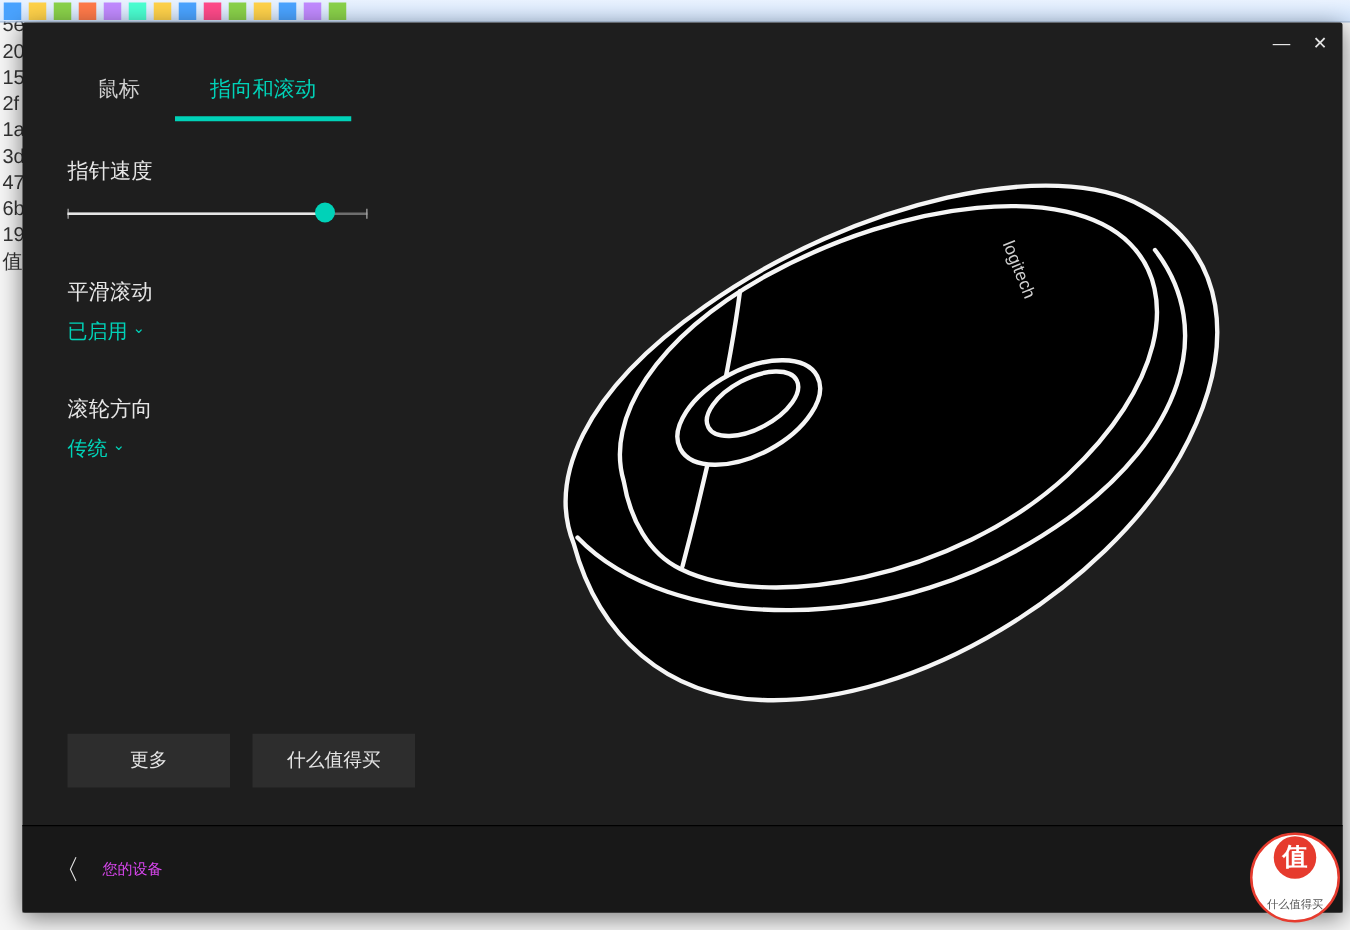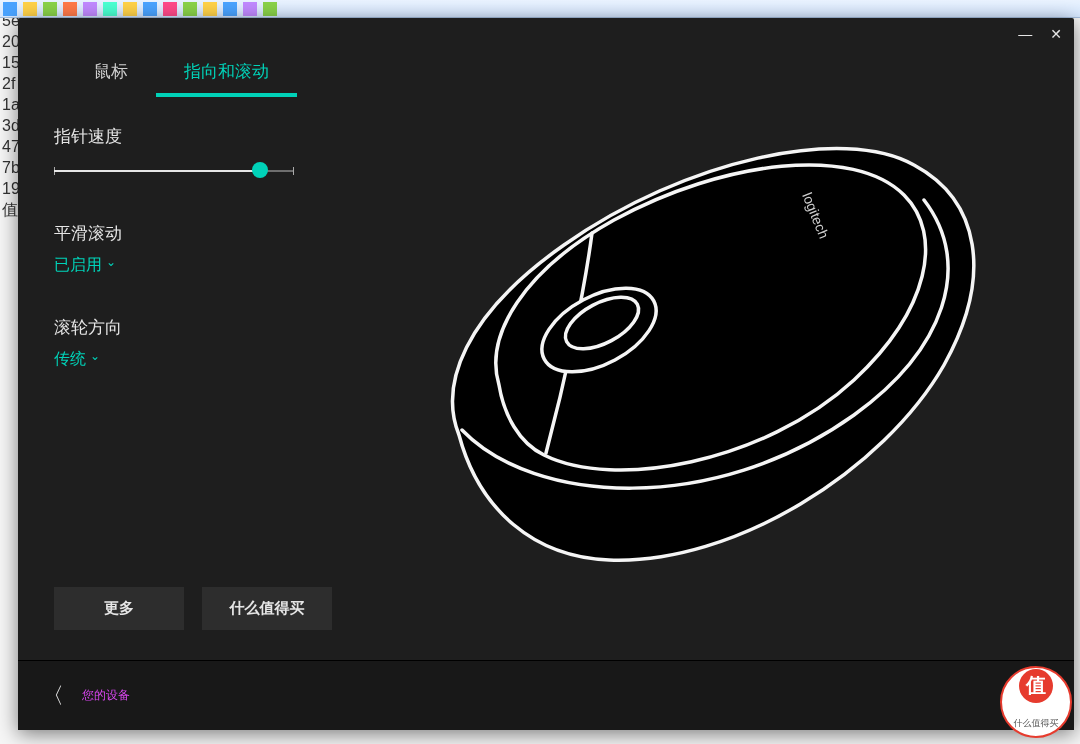--- a/index.html
+++ b/index.html
@@ -13,42 +13,42 @@
   
   .toolbar { position: absolute; left: 0; top: 0; right: 0; height: 18px; background: linear-gradient(#eaf3ff,#d6e8ff); border-bottom: 1px solid #a7c0e0; z-index: 1; }
   .toolbar span { display:inline-block; width:14px; height:14px; margin:2px 3px; vertical-align:top; }
 
   
   .app { position: absolute; left: 18px; top: 18px; right: 6px; bottom: 14px; background: #1e1e1e; border-radius: 2px; box-shadow: 0 4px 20px rgba(0,0,0,.5); display:flex; flex-direction:column; z-index:2; }
 
   .titlebar { height: 32px; display:flex; justify-content:flex-end; align-items:center; padding-right:12px; gap:18px; }
   .titlebar .win-btn { color:#e6e6e6; font-size:14px; cursor:pointer; }
 
-  .tabs { display:flex; padding-left:48px; gap:0; }
+  .tabs { display:flex; padding-left:32px; gap:0; }
   .tab { padding: 10px 28px 14px; font-size:17px; color:#cfcfcf; cursor:pointer; position:relative; }
   .tab.active { color:#00d2b8; }
   .tab.active::after { content:""; position:absolute; left:0; right:0; bottom:0; height:4px; background:#00d2b8; }
 
   .content { flex:1; display:flex; padding: 28px 12px 12px 36px; }
 
   .left-col { width: 300px; display:flex; flex-direction:column; }
   .setting-block { margin-bottom: 40px; }
   .setting-label { color:#e6e6e6; font-size:17px; margin-bottom:10px; }
 
   .slider-wrap { position:relative; width:240px; height:24px; }
   .slider-track { position:absolute; left:0; right:0; top:50%; height:2px; background:#6e6e6e; }
   .slider-track::before,.slider-track::after{content:"";position:absolute;top:-3px;width:1px;height:8px;background:#aaa;}
   .slider-track::before{left:0;} .slider-track::after{right:0;}
   .slider-fill { position:absolute; left:0; top:50%; height:2px; background:#e6e6e6; }
   .slider-thumb { position:absolute; top:50%; width:16px; height:16px; border-radius:50%; background:#00d2b8; transform:translate(-50%,-50%); cursor:pointer; }
 
   .dropdown-val { color:#00d2b8; font-size:16px; cursor:pointer; display:inline-flex; gap:4px; }
   .chev { font-size:12px; color:#00d2b8; }
 
-  .btn-row { margin-top:auto; display:flex; gap:18px; padding-bottom:18px;font-weight:bold; }
+  .btn-row { margin-top:auto; display:flex; gap:18px; padding-bottom:18px; }
   .btn { background:#2d2d2d; color:#e6e6e6; font-size:15px; padding:12px 0; width:130px; text-align:center; cursor:pointer; }
 
   .right-col { flex:1; position:relative; }
   .mouse-svg { position:absolute; left:30px; top:-40px; width:640px; height:540px; }
 
   .footer { height:70px; border-top:1px solid #000; background:#181818; display:flex; align-items:center; padding:0 24px; position:relative; }
   .back { display:flex; align-items:center; gap:18px; cursor:pointer; }
   .back-chev { color:#e6e6e6; font-size:22px; }
   .back-label { color:#d946ef; font-size:12px; }
   .footer-center { position:absolute; left:50%; transform:translateX(-50%); text-align:center; }
@@ -72,21 +72,21 @@
 </div>
 
 <div class="bg-gutter" id="gutter">
     <div>5e</div>
     <div>20</div>
     <div>15</div>
     <div>2f</div>
     <div>1a</div>
     <div>3d</div>
     <div>47</div>
-    <div>7b</div>
+    <div>6b</div>
     <div>19</div>
     <div>值</div>
   </div>
 
 <div class="app">
 
   <div class="titlebar">
     <span class="win-btn">—</span>
     <span class="win-btn">✕</span>
   </div>

